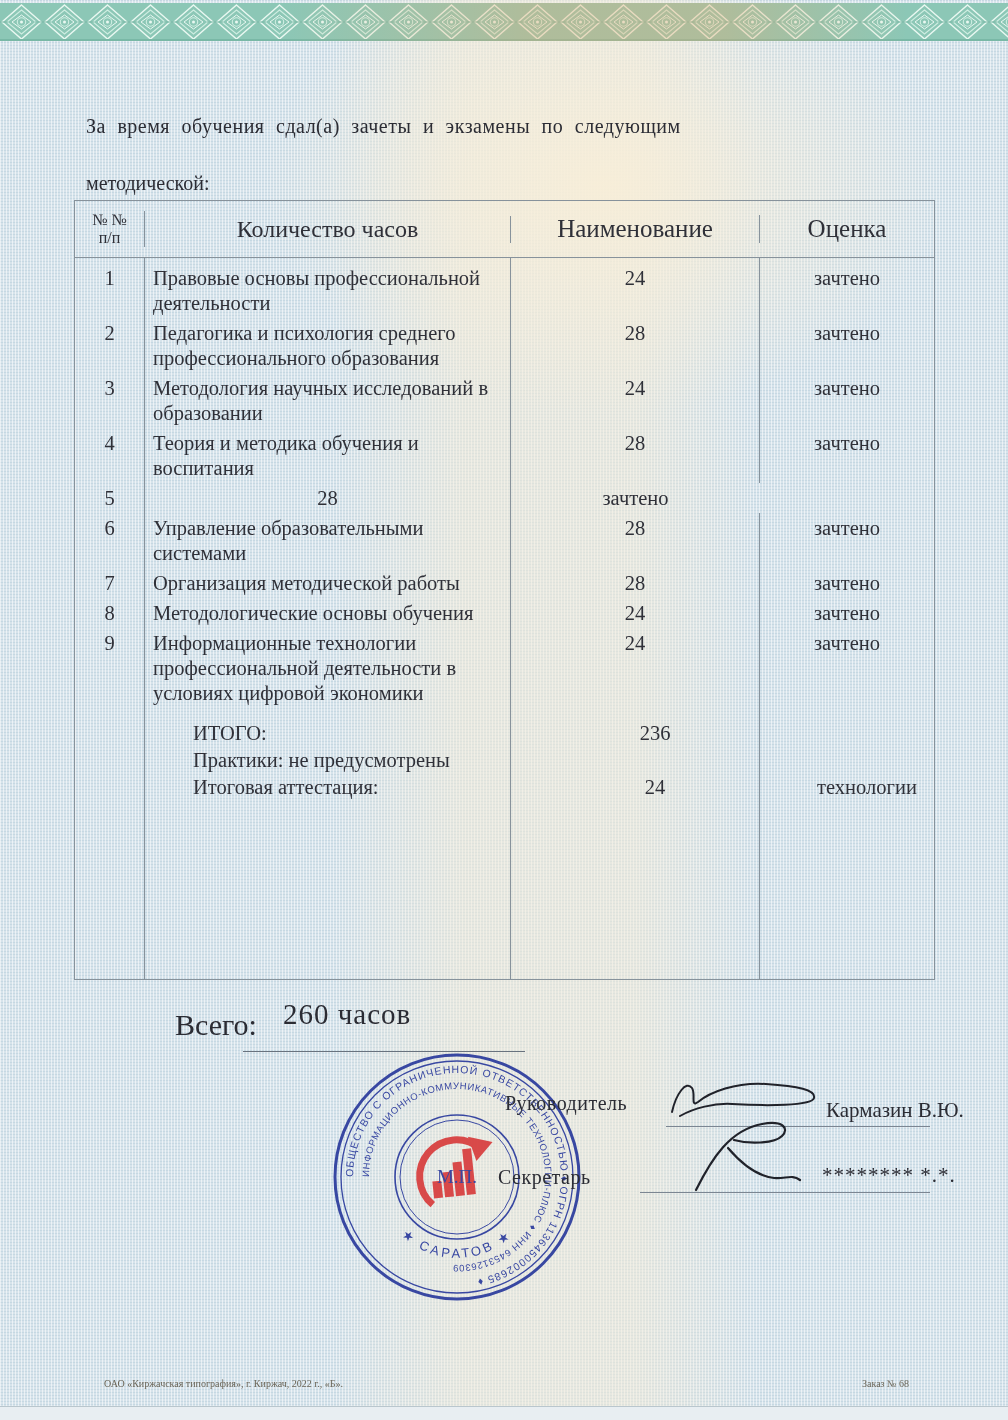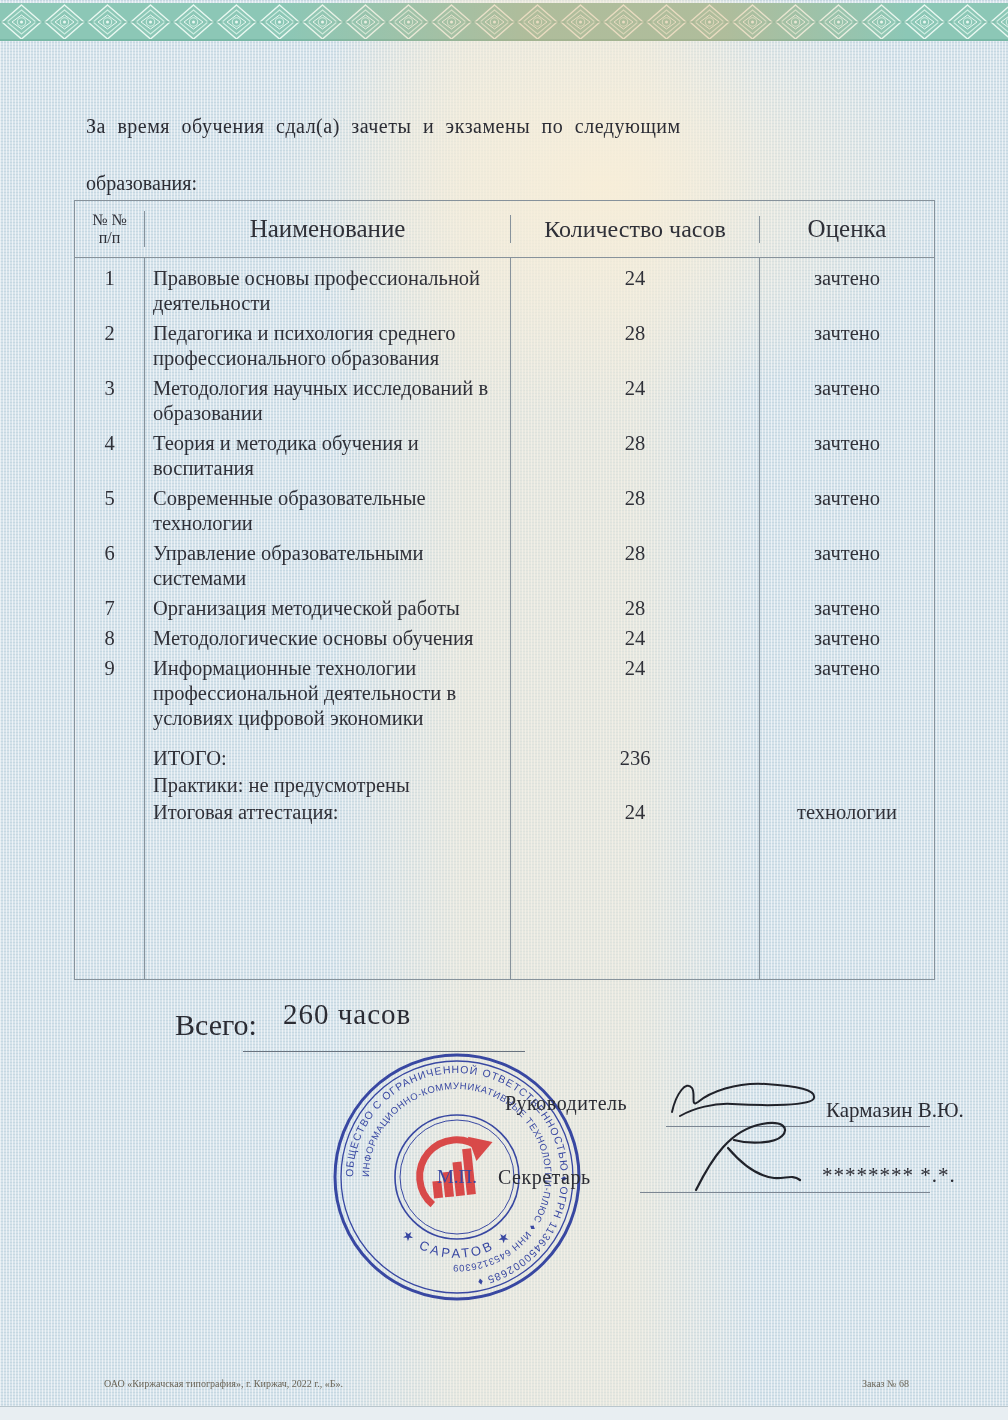--- a/index.html
+++ b/index.html
@@ -29,21 +29,21 @@
   .thead{border-bottom:1px solid #87929b;height:56px;align-items:center;}
   .thead .c1{font-size:16px;line-height:18px;}
   .thead .c2{text-align:center;font-size:25px;padding:0;}
   .thead .c3{font-size:24px;}
   .thead .c4{font-size:25px;}
   .tbody{display:flex;flex-direction:column;flex:1;}
   .tbody .tr{font-size:20.5px;line-height:25px;padding:0;}
   .tbody .tr .td{padding-top:3px;padding-bottom:2px;}
   .tbody .tr:first-child .td{padding-top:8px;}
   .sum-gap{height:12px;}
-  .sum .td{padding-top:1px !important;padding-bottom:1px !important;}
+  .sum .td{padding-top:1px !important;padding-bottom:1px !important;margin-left:40px;}
   .spacer{flex:1;}
   .total-label{position:absolute;left:175px;top:1008px;font-size:30px;color:#2b2c34;}
   .total-value{position:absolute;left:283px;top:998px;font-size:29px;letter-spacing:1px;color:#2b2c34;}
   .total-line{position:absolute;left:243px;top:1051px;width:282px;border-bottom:1.5px solid #68727e;}
   .stamp{position:absolute;left:330px;top:1050px;width:254px;height:254px;opacity:.94;}
   .sig-label{position:absolute;font-size:20px;color:#2b2c34;letter-spacing:.5px;}
   .lbl-head{left:505px;top:1092px;}
   .lbl-sec{left:498px;top:1166px;}
   .sig-line{position:absolute;border-bottom:1.3px solid #7c8692;}
   .line-head{left:666px;top:1096px;width:264px;height:30px;}
@@ -77,31 +77,31 @@
         <path d="M0 19 L8 19 M35 19 L43 19" stroke="#79b8a6" stroke-width="1"></path>
       </pattern>
     </defs>
     <rect x="0" y="0" width="1008" height="38" fill="url(#eyes)"></rect>
     <rect x="0" y="36" width="1008" height="2" fill="#79b8a6"></rect>
   </svg>
   <div class="band-tint"></div>
 
   <div class="heading">
     <div class="l1">За время обучения сдал(а) зачеты и экзамены по следующим</div>
-    <div class="l2">образования:</div>
+    <div class="l2">методической:</div>
   </div>
 
   <div class="tbl">
     <div class="tr thead">
       <div class="td c1">
         <div>№ №</div>
         <div>п/п</div>
       </div>
+      <div class="td c3">Количество часов</div>
       <div class="td c2">Наименование</div>
-      <div class="td c3">Количество часов</div>
       <div class="td c4">Оценка</div>
     </div>
     <div class="tbody">
       <div class="tr">
         <div class="td c1">1</div>
         <div class="td c2">Правовые основы профессиональной деятельности</div>
         <div class="td c3">24</div>
         <div class="td c4">зачтено</div>
       </div>
       <div class="tr">
@@ -117,21 +117,20 @@
         <div class="td c4">зачтено</div>
       </div>
       <div class="tr">
         <div class="td c1">4</div>
         <div class="td c2">Теория и методика обучения и воспитания</div>
         <div class="td c3">28</div>
         <div class="td c4">зачтено</div>
       </div>
       <div class="tr">
         <div class="td c1">5</div>
-        <div class="td c2">Современные образовательные технологии</div>
         <div class="td c3">28</div>
         <div class="td c4">зачтено</div>
       </div>
       <div class="tr">
         <div class="td c1">6</div>
         <div class="td c2">Управление образовательными системами</div>
         <div class="td c3">28</div>
         <div class="td c4">зачтено</div>
       </div>
       <div class="tr">

